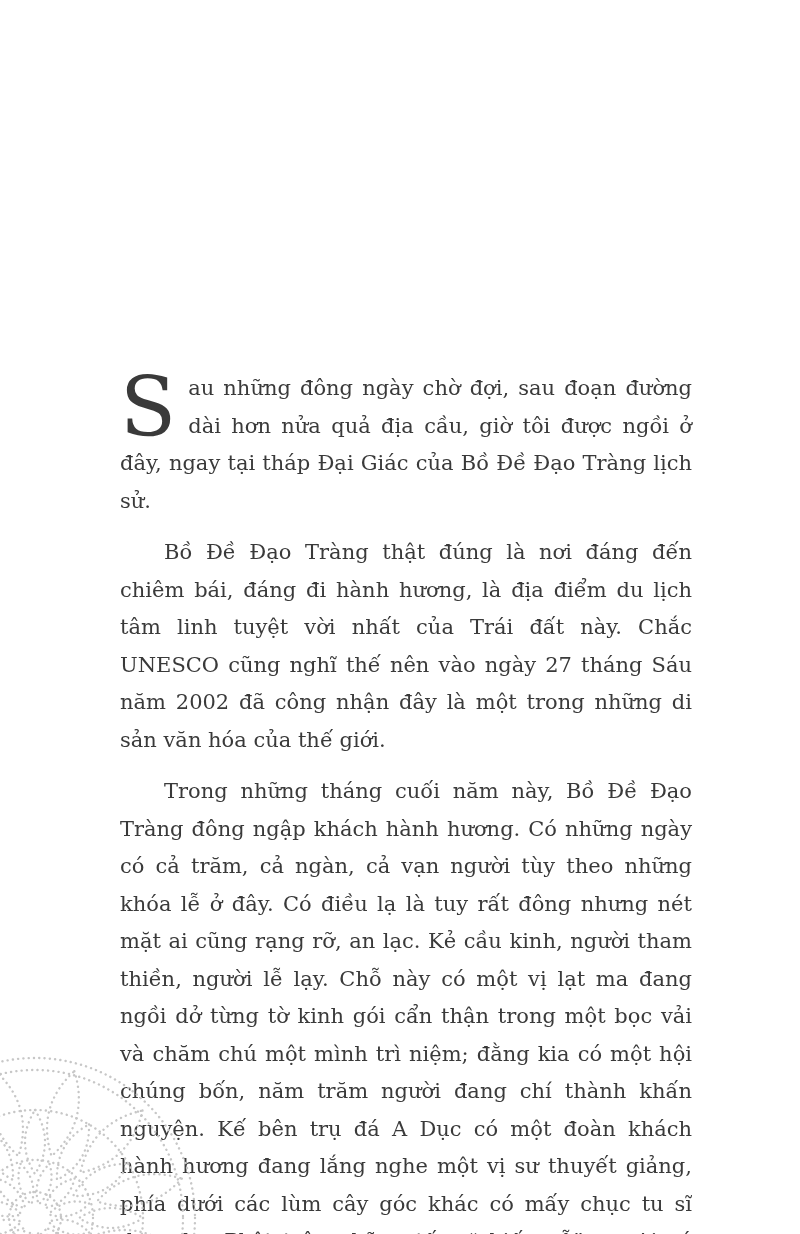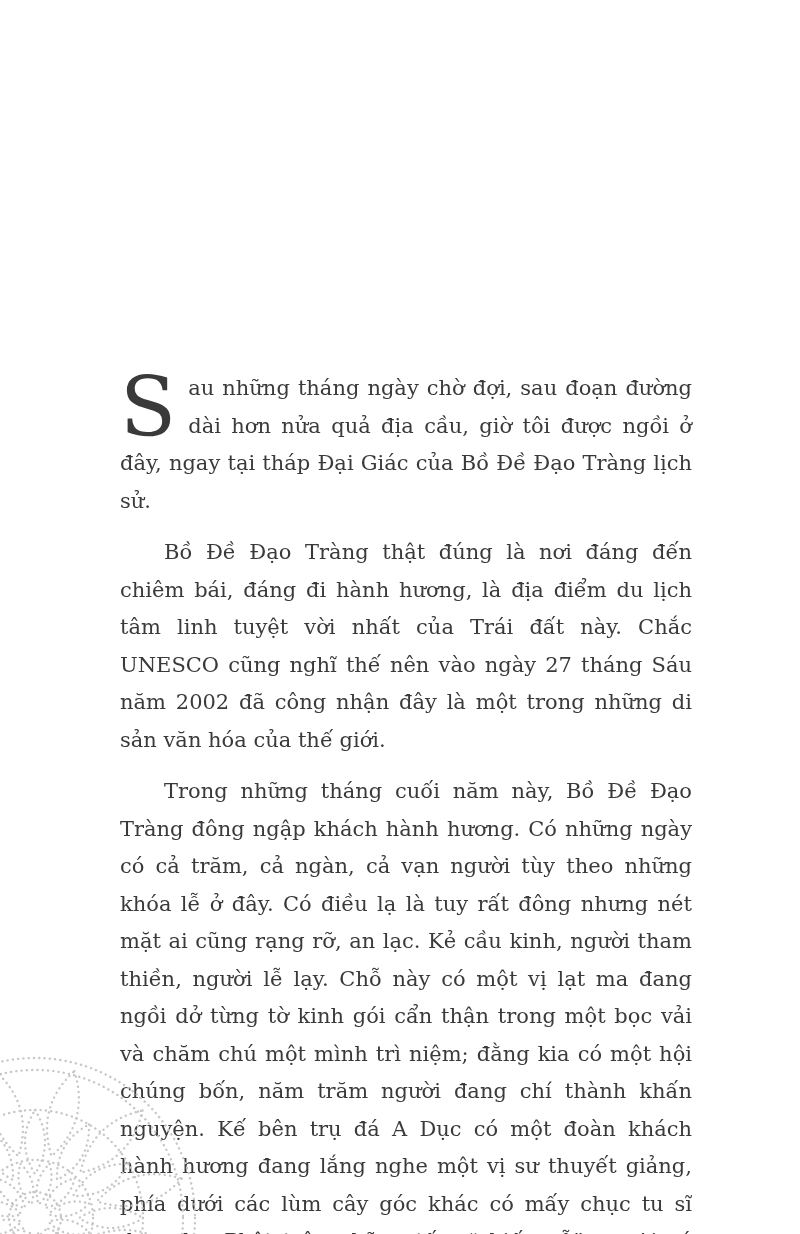--- a/index.html
+++ b/index.html
@@ -45,21 +45,21 @@
     pointer-events: none;
   }
 </style>
 </head>
 <body>
 
 <div class="page">
 
   <div class="text-block">
 
-    <p class="para"><span class="dropcap">S</span><span>au những tháng ngày chờ đợi, sau đoạn đường dài hơn nửa quả địa cầu, giờ tôi được ngồi ở đây, ngay tại tháp Đại Giác của Bồ Đề Đạo Tràng lịch sử.</span></p>
+    <p class="para"><span class="dropcap">S</span><span>au những đông ngày chờ đợi, sau đoạn đường dài hơn nửa quả địa cầu, giờ tôi được ngồi ở đây, ngay tại tháp Đại Giác của Bồ Đề Đạo Tràng lịch sử.</span></p>
 
     <p class="para indent">Bồ Đề Đạo Tràng thật đúng là nơi đáng đến chiêm bái, đáng đi hành hương, là địa điểm du lịch tâm linh tuyệt vời nhất của Trái đất này. Chắc UNESCO cũng nghĩ thế nên vào ngày 27 tháng Sáu năm 2002 đã công nhận đây là một trong những di sản văn hóa của thế giới.</p>
 
     <p class="para indent">Trong những tháng cuối năm này, Bồ Đề Đạo Tràng đông ngập khách hành hương. Có những ngày có cả trăm, cả ngàn, cả vạn người tùy theo những khóa lễ ở đây. Có điều lạ là tuy rất đông nhưng nét mặt ai cũng rạng rỡ, an lạc. Kẻ cầu kinh, người tham thiền, người lễ lạy. Chỗ này có một vị lạt ma đang ngồi dở từng tờ kinh gói cẩn thận trong một bọc vải và chăm chú một mình trì niệm; đằng kia có một hội chúng bốn, năm trăm người đang chí thành khấn nguyện. Kế bên trụ đá A Dục có một đoàn khách hành hương đang lắng nghe một vị sư thuyết giảng, phía dưới các lùm cây góc khác có mấy chục tu sĩ đang lạy Phật trên những tấm “chiếu gỗ” v.v. Ai có việc nấy, yên lặng chăm chú vào việc của mình. Không ai phiền trách chi ai. Mấy cụ già tuy bước đi khó khăn vẫn đều chân với</p>
 
   </div>
 
   <svg class="ornament" width="340" height="340" viewBox="0 0 340 340" aria-hidden="true">
     <defs>
       <path id="petalA" d="M170 18 Q198 62 170 106 Q142 62 170 18"></path>

